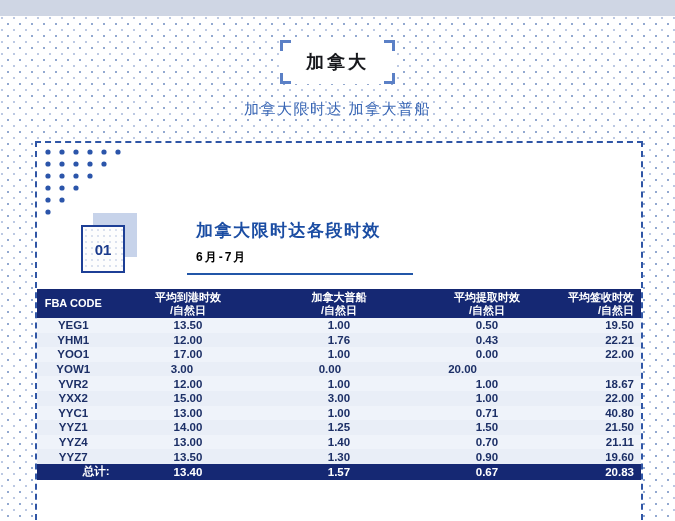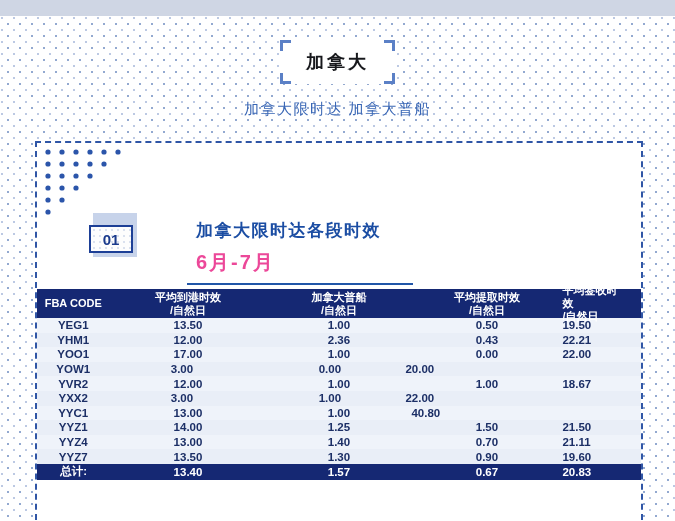--- a/index.html
+++ b/index.html
@@ -31,51 +31,51 @@
     position:absolute; left:35px; top:125px; width:608px; height:520px;
     background:#ffffff; border:2px dashed #3056a6;
   }
   .dots-tri { position:absolute; left:3px; top:2px; }
 
   
   .section-head { position:absolute; left:44px; top:70px; display:flex; }
   .num-badge { position:relative; width:58px; height:58px; }
   .num-shadow { position:absolute; left:12px; top:0; width:44px; height:44px; background:#c7d3ea; }
   .num-box {
-    position:absolute; left:8px; top:12px; width:44px; height:28px;
+    position:absolute; left:0; top:12px; width:44px; height:48px;
     background:#fdfdfd; border:2px solid #1d3f96;
     display:flex; align-items:center; justify-content:center;
     background-image:radial-gradient(circle,#d9e0ee 0.7px, rgba(255,255,255,0) 0.9px);
     background-size:6px 6px;
   }
   .num-box span { font-size:15px; font-weight:bold; color:#1a3a8c; }
   .section-titles {
     margin-left:48px; margin-top:6px; width:226px;
     border-bottom:2px solid #2156a8; padding-bottom:7px; padding-left:9px;
   }
   .st-line1 { font-size:17px; font-weight:bold; color:#1b4da3; letter-spacing:1.5px; white-space:nowrap; }
-  .st-line2 { margin-top:7px; font-size:20px; font-weight:bold; color:#ec4899; letter-spacing:2px; }
+  .st-line2 { margin-top:7px; font-size:12px; font-weight:bold; color:#000000; letter-spacing:2px; }
 
   
   .table { position:absolute; left:0; right:0; top:146px; }
   .t-head { display:flex; background:#152873; color:#ffffff; height:29px; align-items:center; }
   .t-head .cell { font-size:11px; font-weight:bold; line-height:13px; }
   .t-row { display:flex; height:14.6px; align-items:center; }
   .t-row:nth-child(odd) { background:#eff3fa; }
   .t-row:nth-child(even) { background:#e9eef7; }
   .t-row .cell { font-size:11.5px; font-weight:bold; color:#1c2f66; }
   .t-total { display:flex; background:#152873; height:16px; align-items:center; }
   .t-total .cell { font-size:11.5px; font-weight:bold; color:#ffffff; }
   .cell { text-align:center; }
   .c1 { width:12%; }
   .c2 { width:26%; }
   .c3 { width:24%; }
   .c4 { width:25%; }
-  .c5 { width:13%; text-align:left; padding-right:18px; }
-  .t-total .c1 { text-align:center; padding-left:1px; }
+  .c5 { width:13%; text-align:right; padding-right:7px; }
+  .t-total .c1 { text-align:right; padding-left:1px; }
 </style>
 </head>
 <body>
 
 <div class="page">
 
   <div class="header-wrap">
     <div class="bracket-frame">
       <span class="corner tl"></span>
       <span class="corner bl"></span>
@@ -153,21 +153,21 @@
           <div class="t-row">
             <div class="cell c1">YEG1</div>
             <div class="cell c2">13.50</div>
             <div class="cell c3">1.00</div>
             <div class="cell c4">0.50</div>
             <div class="cell c5">19.50</div>
           </div>
           <div class="t-row">
             <div class="cell c1">YHM1</div>
             <div class="cell c2">12.00</div>
-            <div class="cell c3">2.36</div>
+            <div class="cell c3">1.76</div>
             <div class="cell c4">0.43</div>
             <div class="cell c5">22.21</div>
           </div>
           <div class="t-row">
             <div class="cell c1">YOO1</div>
             <div class="cell c2">17.00</div>
             <div class="cell c3">1.00</div>
             <div class="cell c4">0.00</div>
             <div class="cell c5">22.00</div>
           </div>
@@ -179,28 +179,30 @@
           </div>
           <div class="t-row">
             <div class="cell c1">YVR2</div>
             <div class="cell c2">12.00</div>
             <div class="cell c3">1.00</div>
             <div class="cell c4">1.00</div>
             <div class="cell c5">18.67</div>
           </div>
           <div class="t-row">
             <div class="cell c1">YXX2</div>
+            <div class="cell c2">15.00</div>
             <div class="cell c3">3.00</div>
             <div class="cell c4">1.00</div>
             <div class="cell c5">22.00</div>
           </div>
           <div class="t-row">
             <div class="cell c1">YYC1</div>
             <div class="cell c2">13.00</div>
             <div class="cell c3">1.00</div>
+            <div class="cell c4">0.71</div>
             <div class="cell c5">40.80</div>
           </div>
           <div class="t-row">
             <div class="cell c1">YYZ1</div>
             <div class="cell c2">14.00</div>
             <div class="cell c3">1.25</div>
             <div class="cell c4">1.50</div>
             <div class="cell c5">21.50</div>
           </div>
           <div class="t-row">

